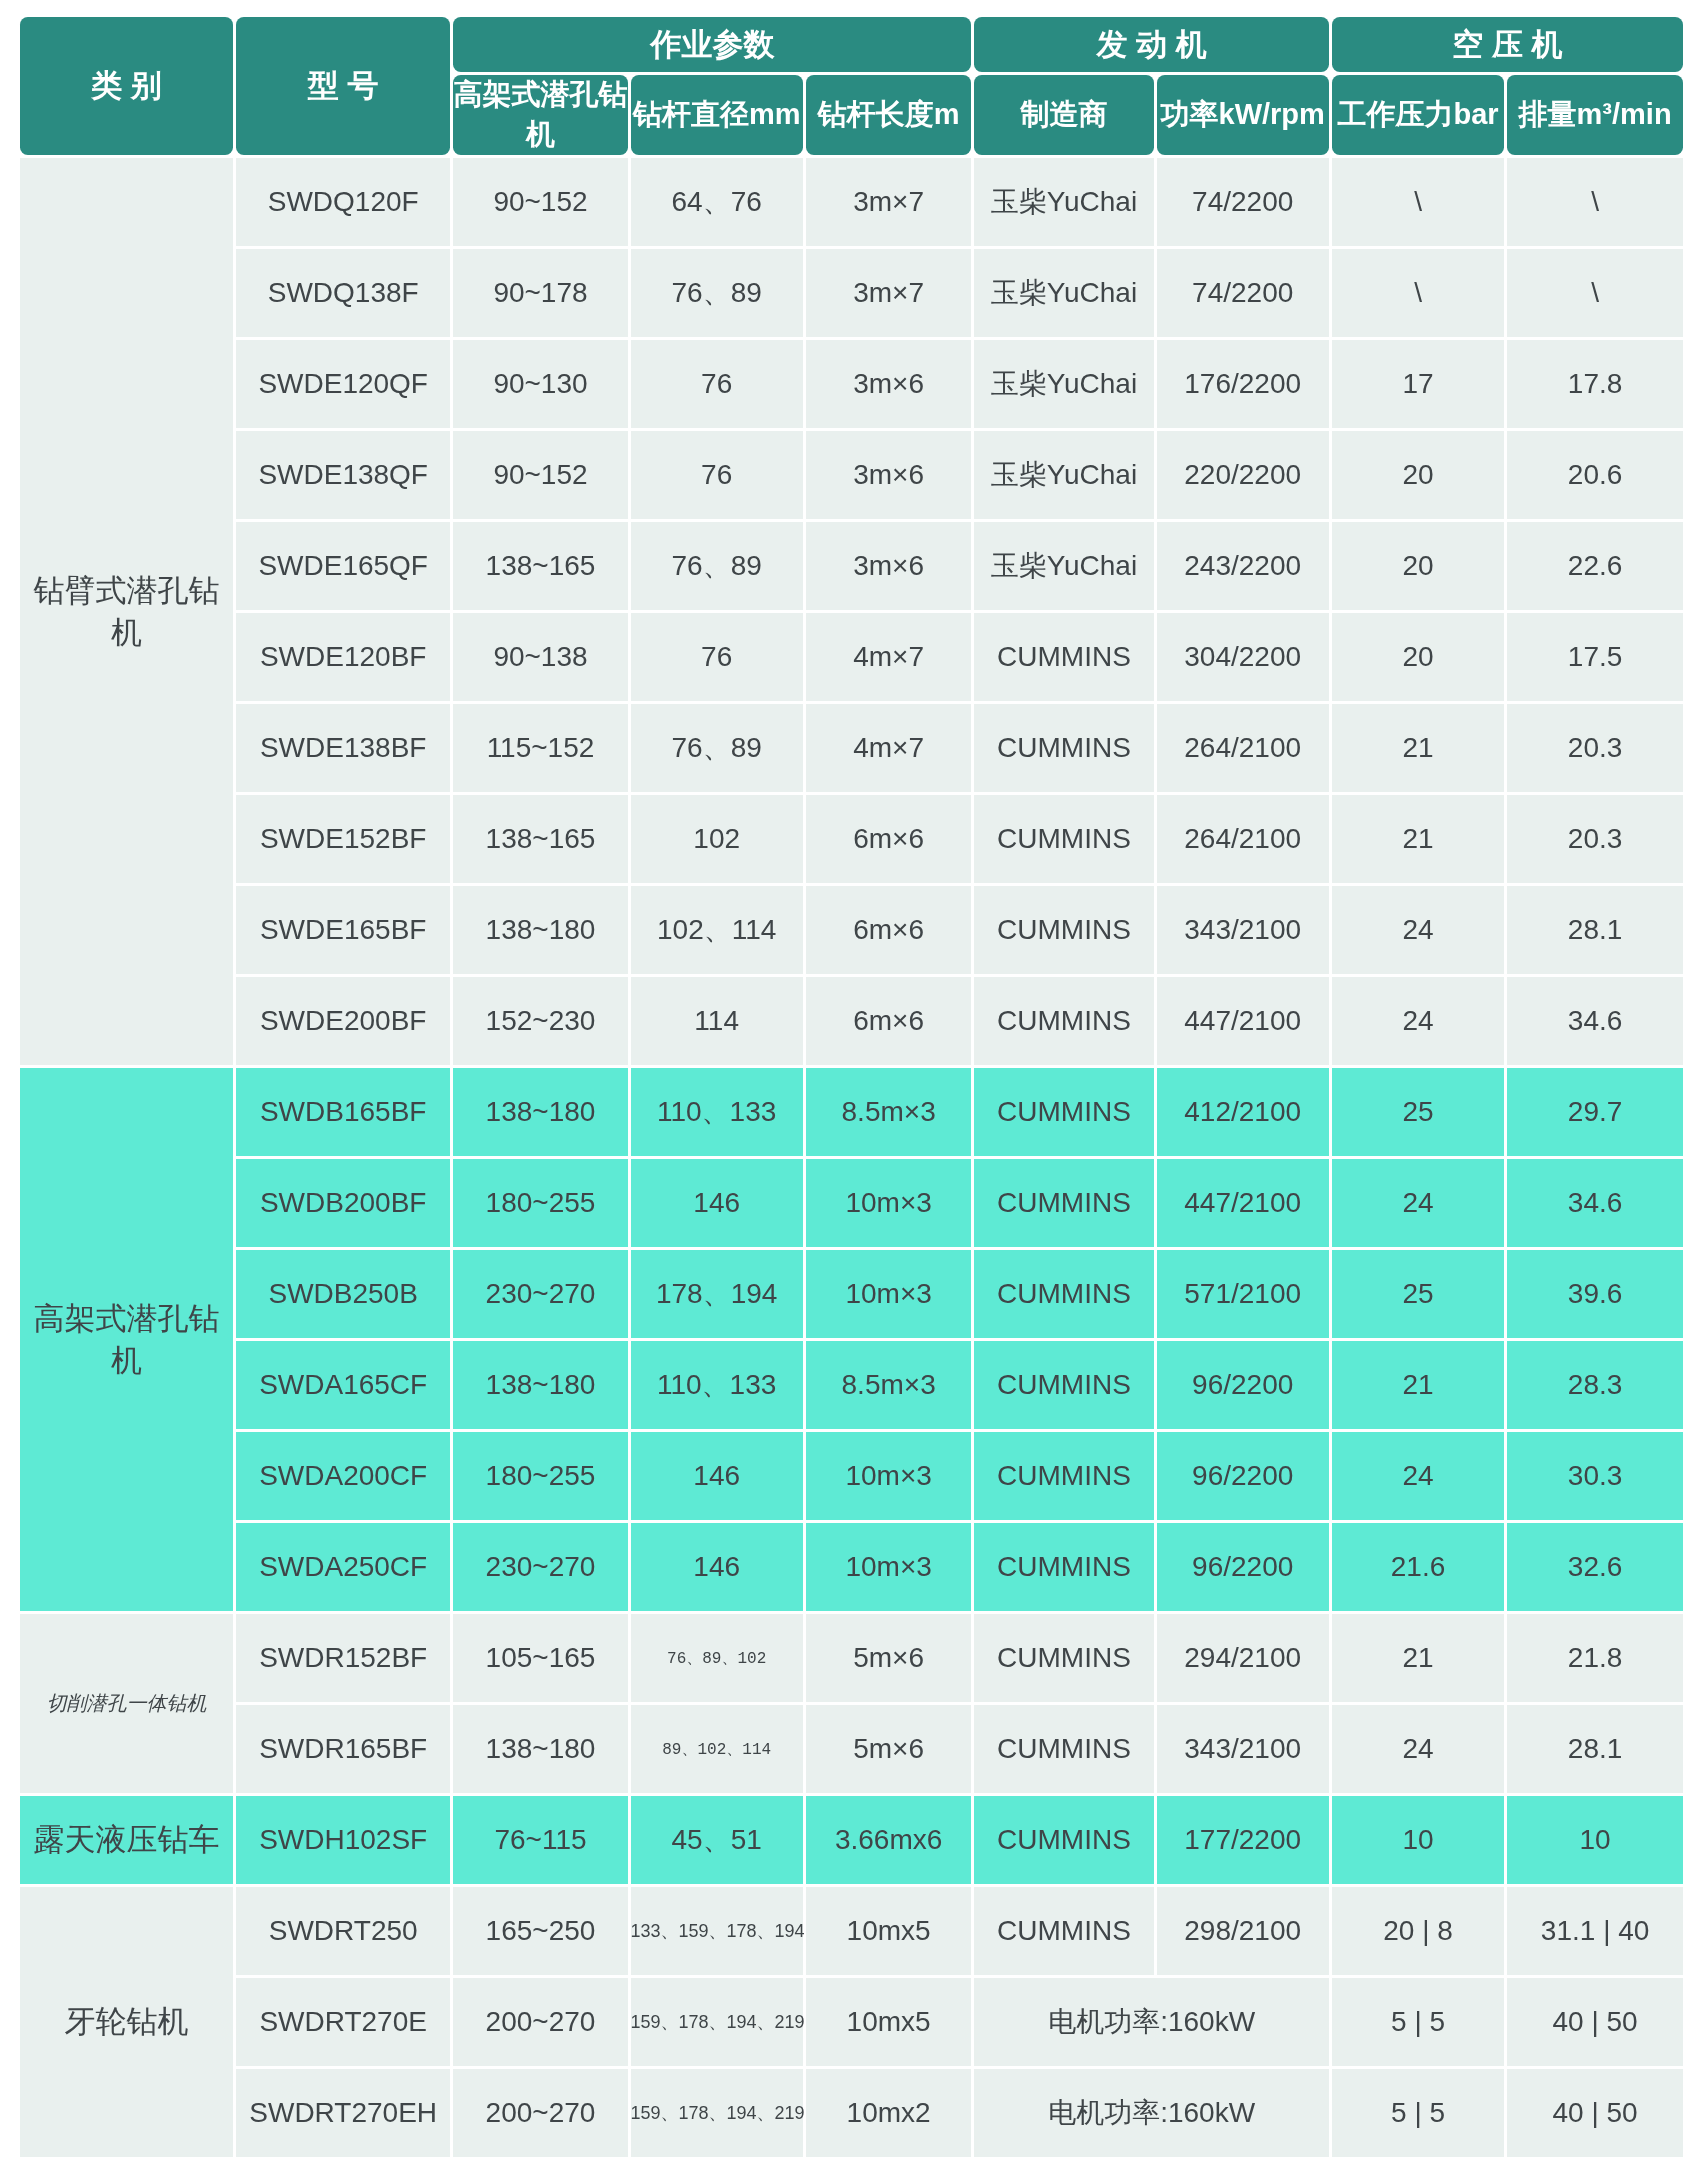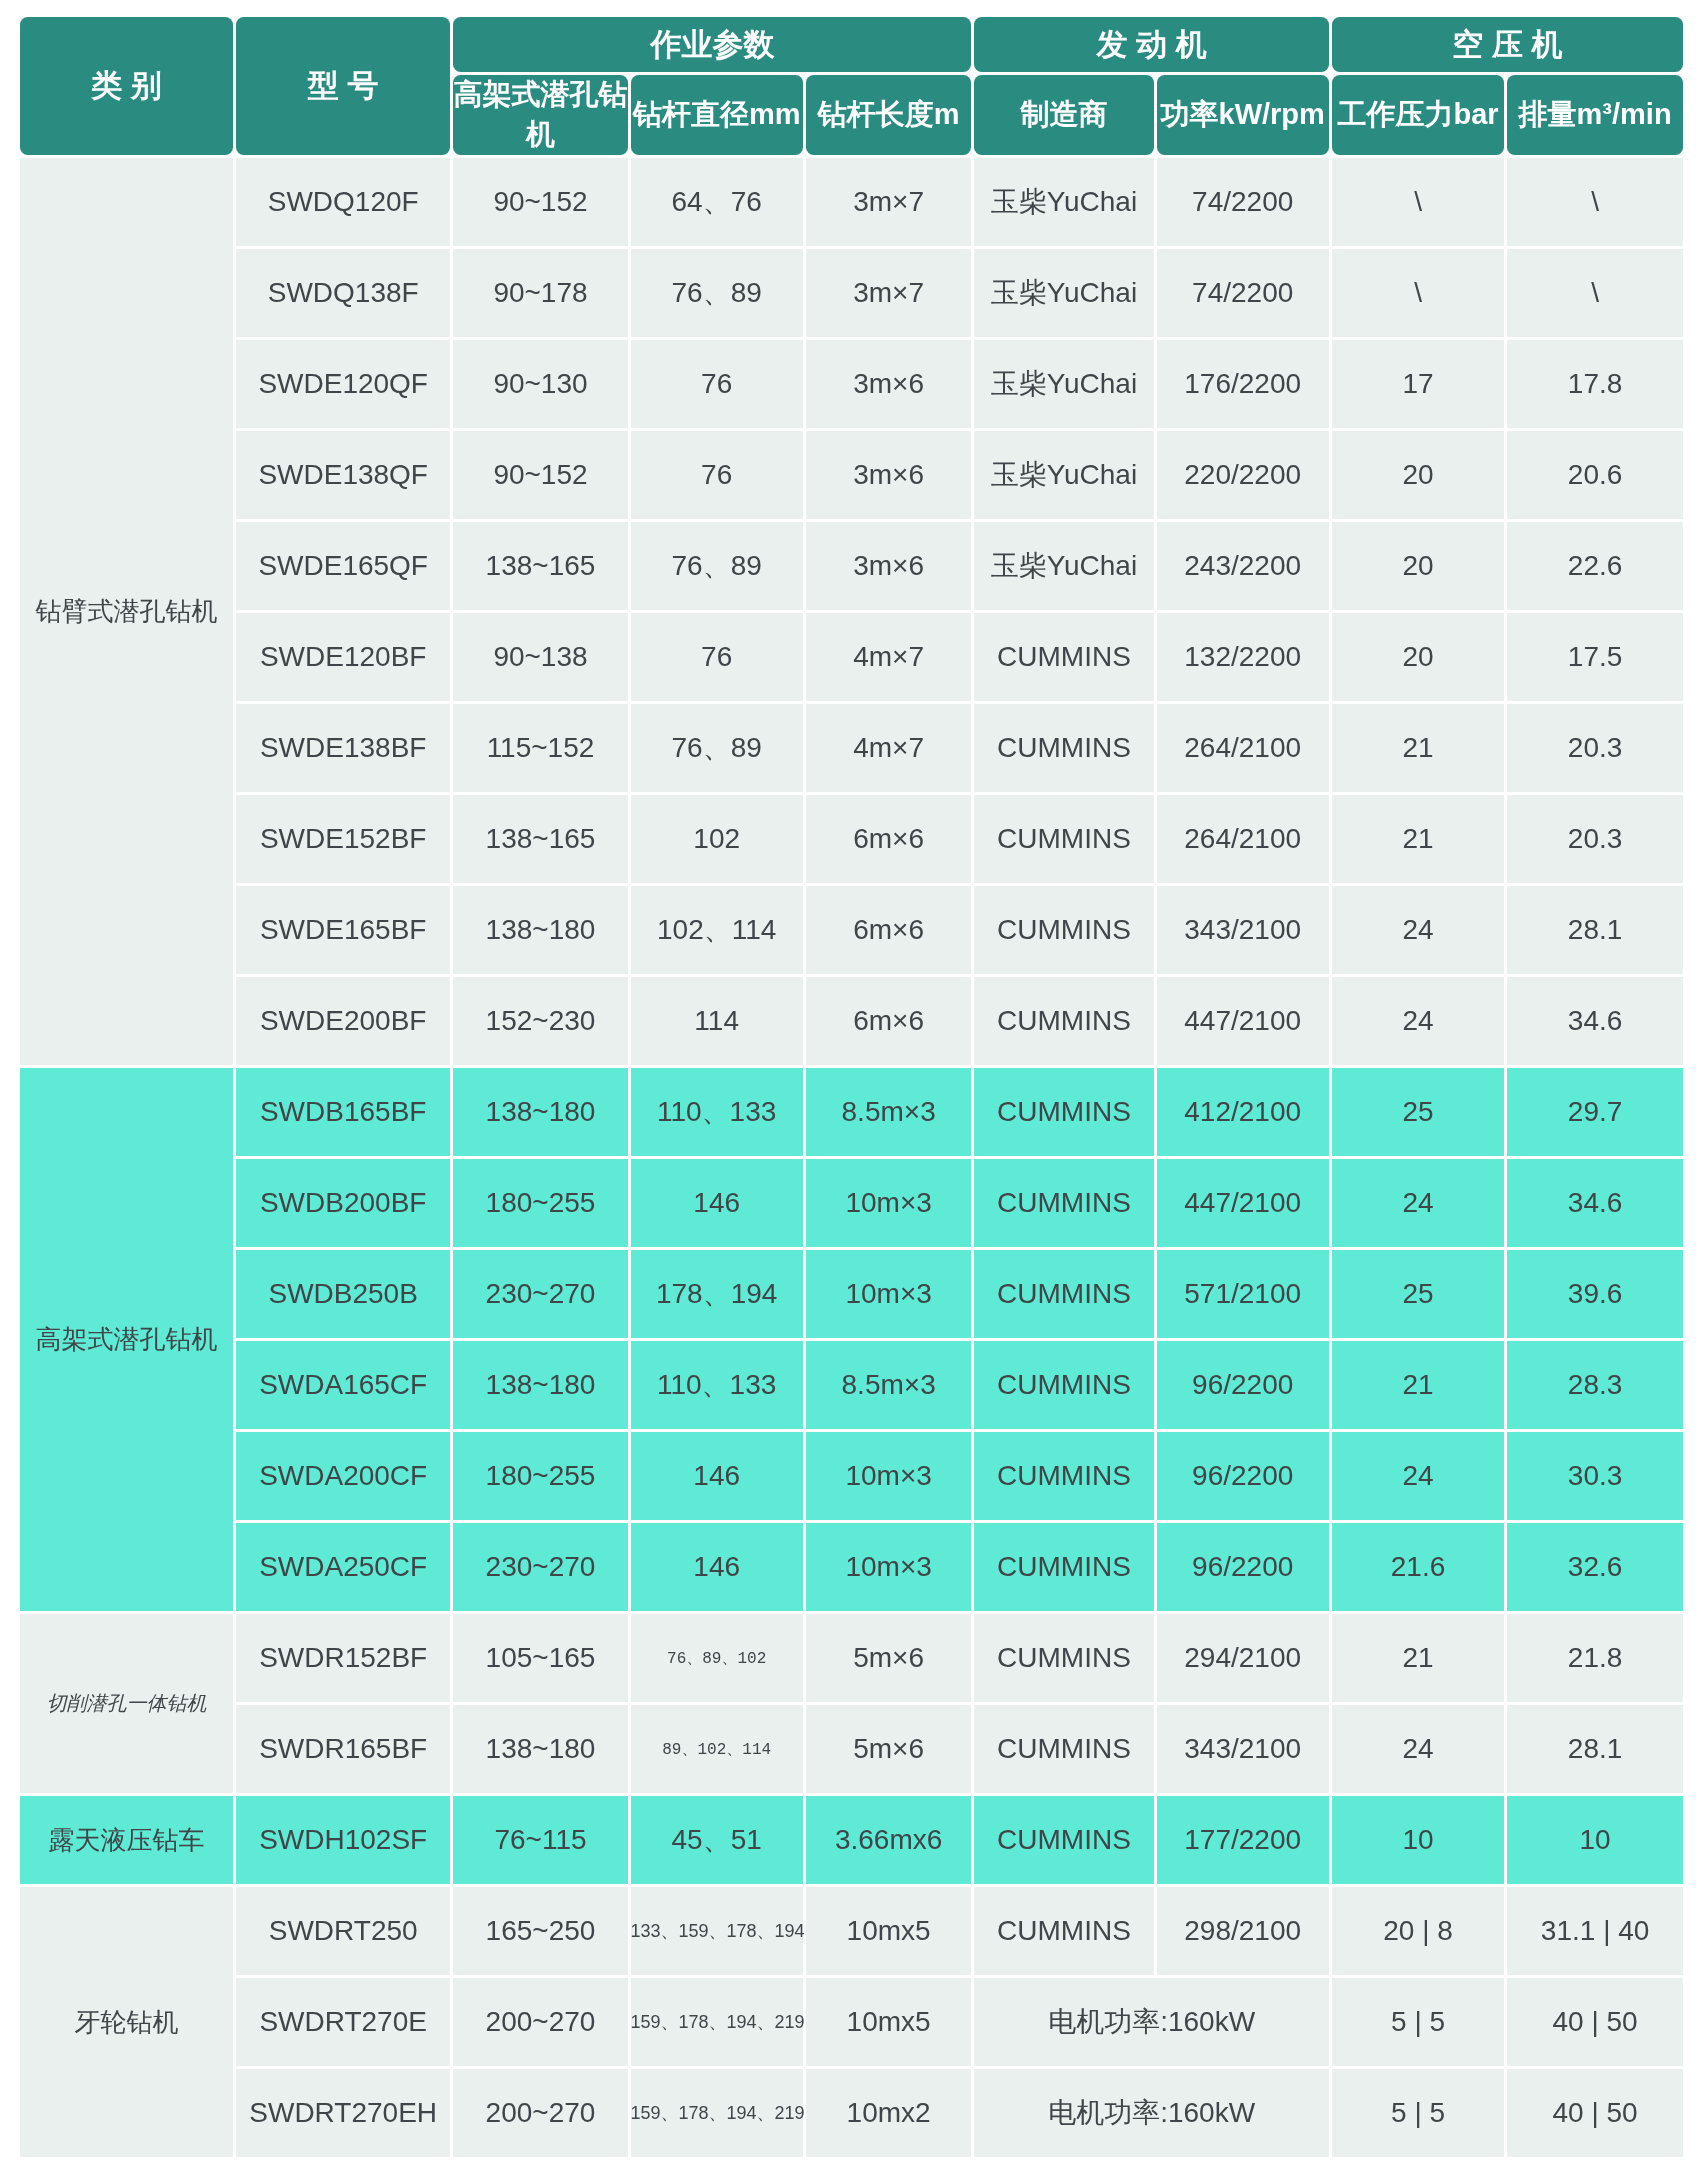--- a/index.html
+++ b/index.html
@@ -33,21 +33,21 @@
   tbody td {
     height: 88px;
     text-align: center;
     vertical-align: middle;
     font-size: 28px;
     color: #3f4548;
     padding: 0;
   }
   td.light { background: #e9f0ee; }
   td.dark  { background: #5eead4; }
-  td.cat    { font-size: 26px; }
+  td.cat    { font-size: 31px; }
   td.cat-sm { font-size: 20px; font-style: italic; }
   td.mid { font-size: 16px; white-space: nowrap; font-family: Liberation Mono, monospace; }
   td.sm  { font-size: 18px; white-space: nowrap; }
 </style>
 </head>
 <body>
 
 <div class="wrap">
   <table class="spec">
     <colgroup>
@@ -130,21 +130,21 @@
           <td class="light">243/2200</td>
           <td class="light">20</td>
           <td class="light">22.6</td>
         </tr>
         <tr>
           <td class="light">SWDE120BF</td>
           <td class="light">90~138</td>
           <td class="light">76</td>
           <td class="light">4m×7</td>
           <td class="light">CUMMINS</td>
-          <td class="light">132/2200</td>
+          <td class="light">304/2200</td>
           <td class="light">20</td>
           <td class="light">17.5</td>
         </tr>
         <tr>
           <td class="light">SWDE138BF</td>
           <td class="light">115~152</td>
           <td class="light">76、89</td>
           <td class="light">4m×7</td>
           <td class="light">CUMMINS</td>
           <td class="light">264/2100</td>

